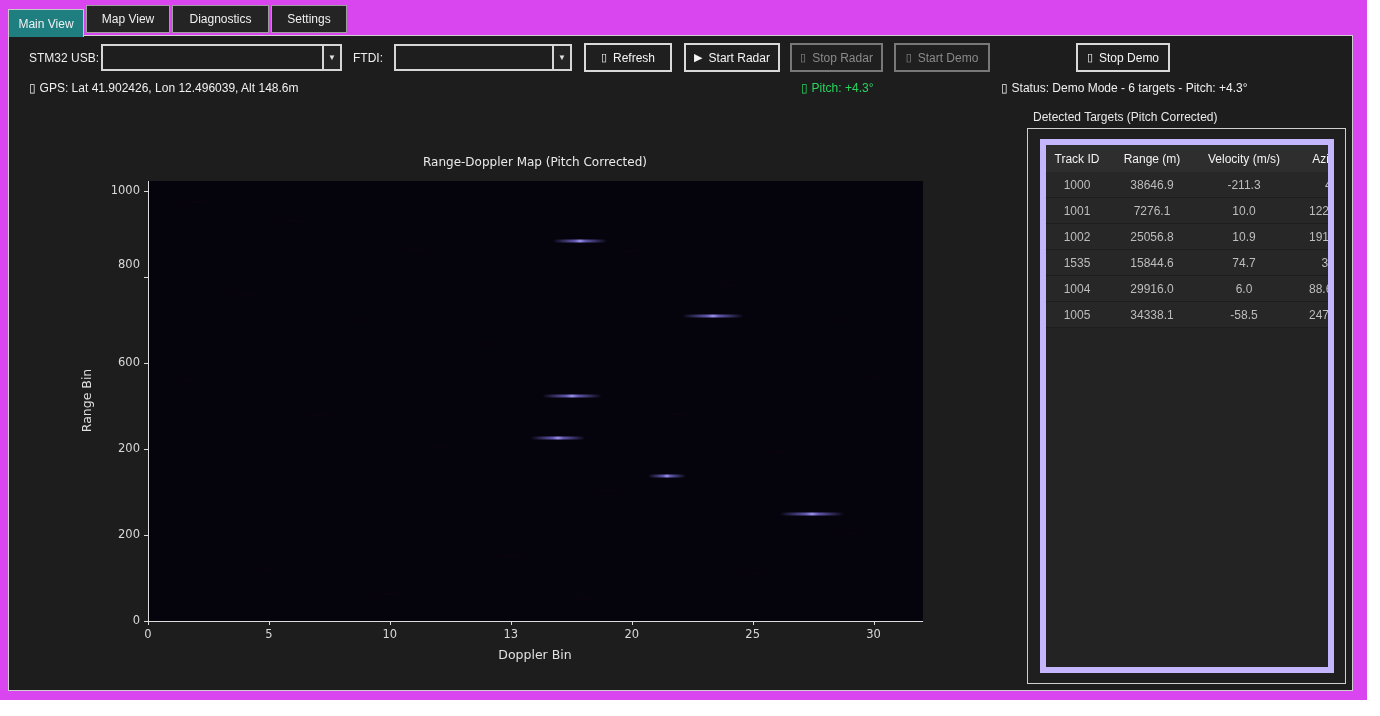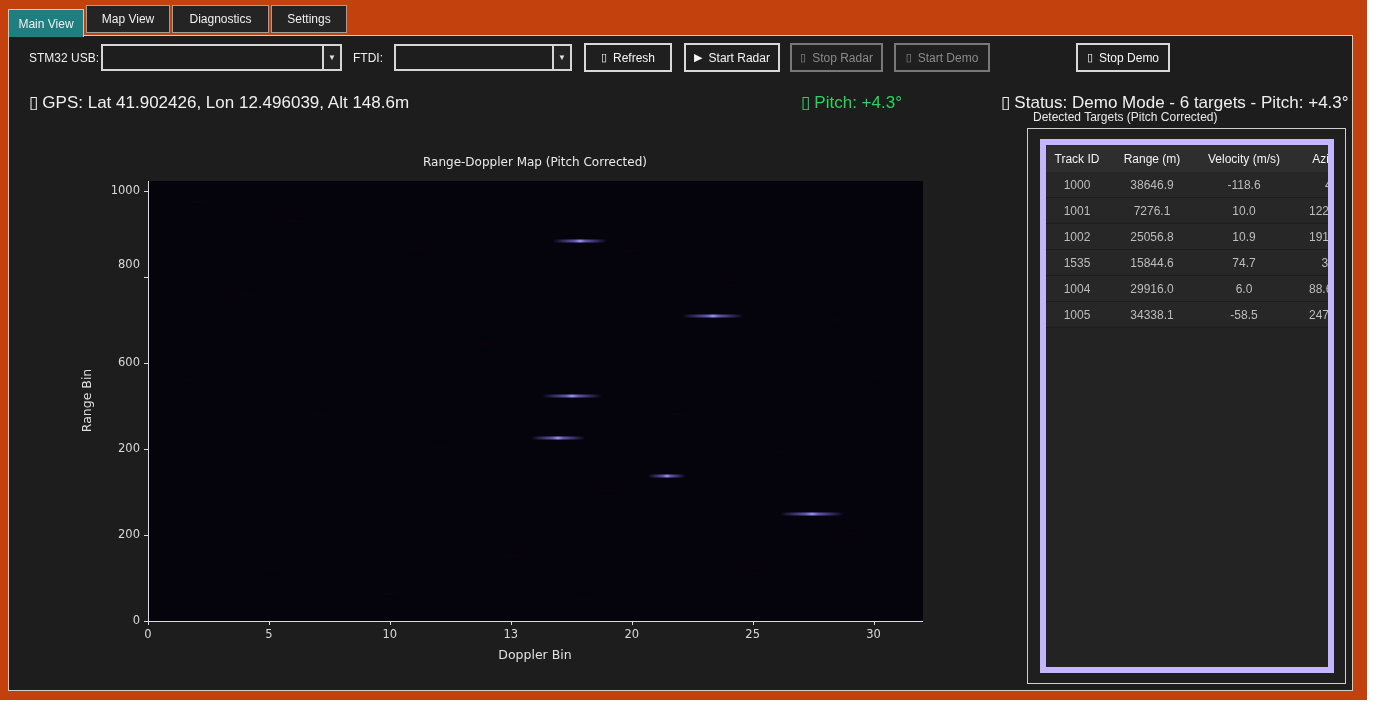--- a/index.html
+++ b/index.html
@@ -1,20 +1,20 @@
 <!DOCTYPE html>
 <html><head>
 <meta charset="utf-8">
 <style>
   html,body{margin:0;padding:0;}
   body{
     width:1380px;height:716px;position:relative;background:#ffffff;
     font-family:"Liberation Sans",sans-serif;overflow:hidden;
   }
-  .window{position:absolute;left:0;top:0;width:1367px;height:700px;background:#c2410c;}
+  .window{position:absolute;left:0;top:0;width:1367px;height:700px;background:#d946ef;}
   
   .tabstrip{position:absolute;left:8px;top:5px;height:31px;display:flex;align-items:flex-start;z-index:5;}
   .tab{box-sizing:border-box;height:28px;display:flex;align-items:center;justify-content:center;
        font-size:12px;color:#f0f0f0;background:#242424;border:1px solid #9f9f9f;margin-right:2px;cursor:default;}
   .tab.active{background:#1f7e80;border-color:#c9c9c9;border-bottom:none;height:28px;margin-top:4px;}
   
   .tabpage{position:absolute;left:8px;top:35px;width:1345px;height:656px;box-sizing:border-box;
            border:1px solid #cfcfcf;background:#1d1d1d;}
   .lbl{position:absolute;font-size:12px;color:#efefef;white-space:nowrap;}
   
@@ -22,21 +22,21 @@
   .combo .val{position:absolute;left:4px;top:4px;right:20px;font-size:12px;color:#efefef;overflow:hidden;}
   .combo-arrow{position:absolute;right:0;top:0;bottom:0;width:16px;border-left:2px solid #d6d6d6;
                background:#242424;display:flex;align-items:center;justify-content:center;
                color:#e0e0e0;font-size:8px;}
   
   .btn{position:absolute;top:7px;height:29px;box-sizing:border-box;border:2px solid #d9d9d9;background:#1f1f1f;
        display:flex;align-items:center;justify-content:center;gap:6px;font-size:12px;color:#f5f5f5;cursor:default;white-space:nowrap;}
   .btn.disabled{border-color:#787878;color:#8a8a8a;}
   .btn .ic{font-size:11px;line-height:1;}
   
-  .statusline{position:absolute;top:56px;font-size:17px;color:#efefef;white-space:nowrap;}
+  .statusline{position:absolute;top:45px;font-size:12px;color:#efefef;white-space:nowrap;}
   .statusline .ic{margin-right:4px;}
   
   .plot-title{position:absolute;left:139px;top:119px;width:774px;text-align:center;
               font-family:"DejaVu Sans",sans-serif;font-size:12px;color:#eaeaea;}
   .plot-area{position:absolute;left:139px;top:145px;width:774px;height:440px;background:#05030c;
              box-sizing:content-box;border-left:1px solid #dcdcdc;border-bottom:1px solid #dcdcdc;overflow:hidden;}
   .streak{position:absolute;transform:translate(-50%,-50%);border-radius:2px;}
   .tickmark{position:absolute;background:#dcdcdc;}
   .ticklabel{position:absolute;font-family:"DejaVu Sans",sans-serif;font-size:11.5px;color:#d8d8d8;white-space:nowrap;}
   .ticklabel.xt{width:40px;text-align:center;top:591px;}
@@ -188,21 +188,21 @@
         <div class="thead" id="thead">
             <div class="c c0">Track ID</div>
             <div class="c c1">Range (m)</div>
             <div class="c c2">Velocity (m/s)</div>
             <div class="c c3">Azimuth</div>
           </div>
         <div id="tbody">
             <div class="trow">
               <div class="c c0">1000</div>
               <div class="c c1">38646.9</div>
-              <div class="c c2">-118.6</div>
+              <div class="c c2">-211.3</div>
               <div class="c c3">45°</div>
             </div>
             <div class="trow">
               <div class="c c0">1001</div>
               <div class="c c1">7276.1</div>
               <div class="c c2">10.0</div>
               <div class="c c3">122.2510</div>
             </div>
             <div class="trow">
               <div class="c c0">1002</div>

